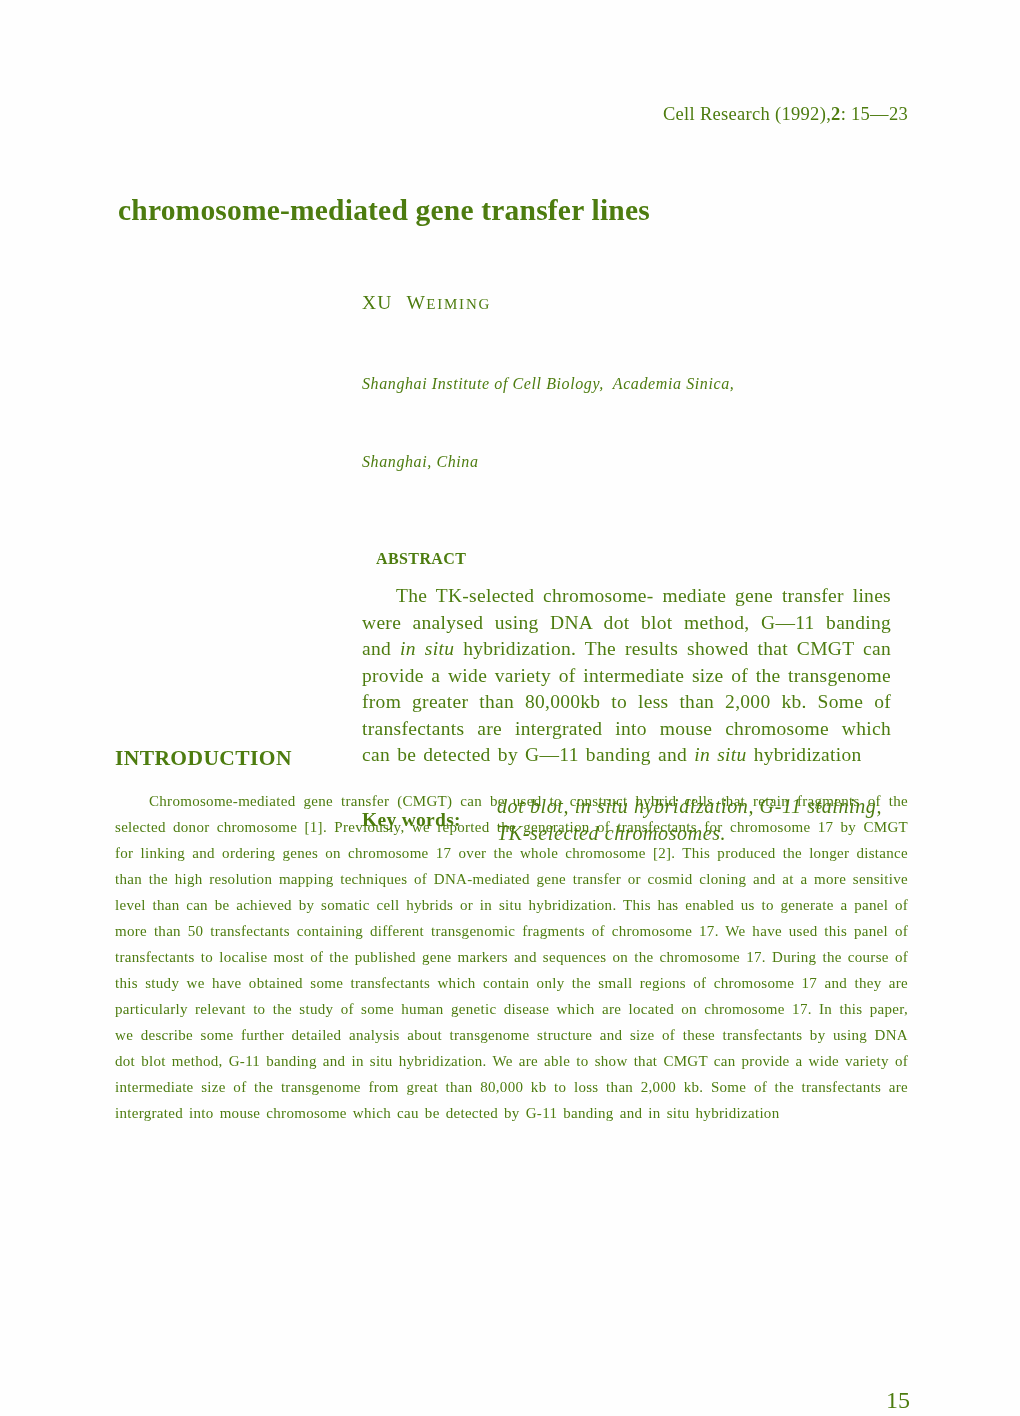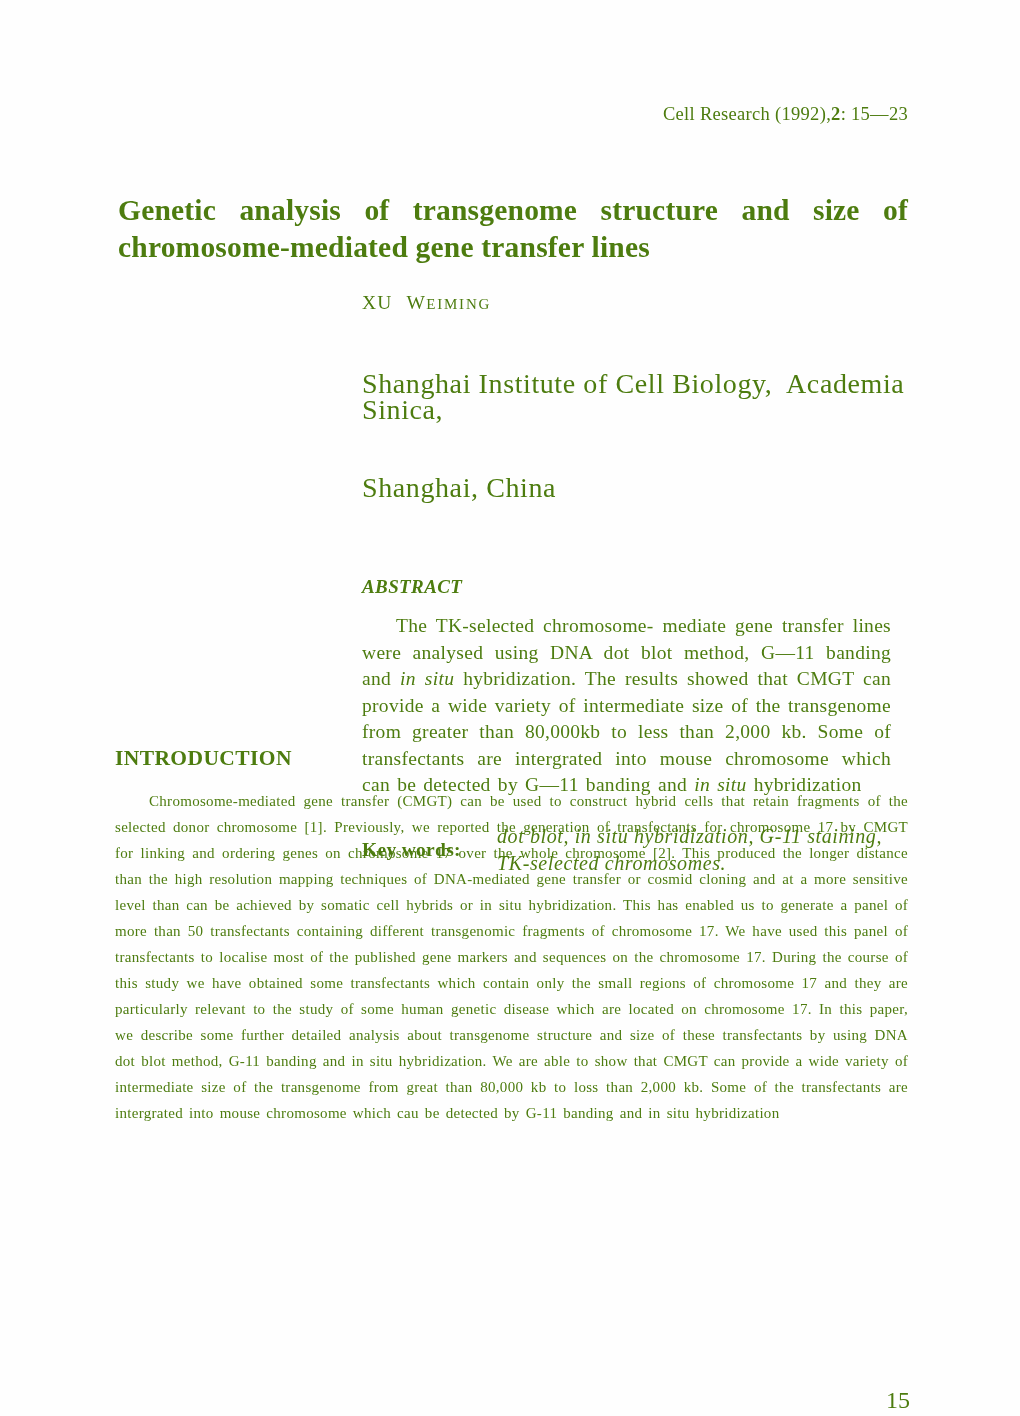--- a/index.html
+++ b/index.html
@@ -58,31 +58,31 @@
     font-size: 19.5px;
     letter-spacing: 1.2px;
   }
   .author .gap { display: inline-block; width: 14px; }
   .author .fam-rest {
     font-size: 15px;
     letter-spacing: 1.8px;
   }
   .affiliation {
     margin-top: 5px;
-    font-size: 28px;
+    font-style: italic;
+    font-size: 16px;
     line-height: 26px;
     letter-spacing: 0.6px;
     white-space: pre-wrap;
   }
   .abstract-heading {
-    margin: 23px 0 0 0;
-    font-size: 19px;
+    margin: 23px 0 0 14px;
+    font-size: 16px;
     font-weight: bold;
     letter-spacing: 0.4px;
-    font-style: italic;
   }
   .abstract-text {
     margin: 15px 16px 0 0;
     font-size: 19.5px;
     line-height: 26.5px;
     text-align: justify;
     text-indent: 34px;
     letter-spacing: 0.3px;
     word-spacing: 2px;
   }
@@ -139,21 +139,20 @@
   }
 </style>
 </head>
 <body>
 
 <div class="page">
 
   <div class="journal-header"><span>Cell Research (1992),</span><span class="bold">2</span><span>: 15—23</span></div>
 
   <h1 class="title">
-    <span class="title-line1">Genetic analysis of transgenome structure and size of</span>
     <span class="title-line2">chromosome-mediated gene transfer lines</span>
   </h1>
 
   <div class="author-col">
 
     <div class="author"><span>XU</span><span class="gap"></span><span>W</span><span class="fam-rest">EIMING</span></div>
 
     <div class="affiliation">
       <div>Shanghai Institute of Cell Biology,  Academia Sinica,</div>
       <div>Shanghai, China</div>

